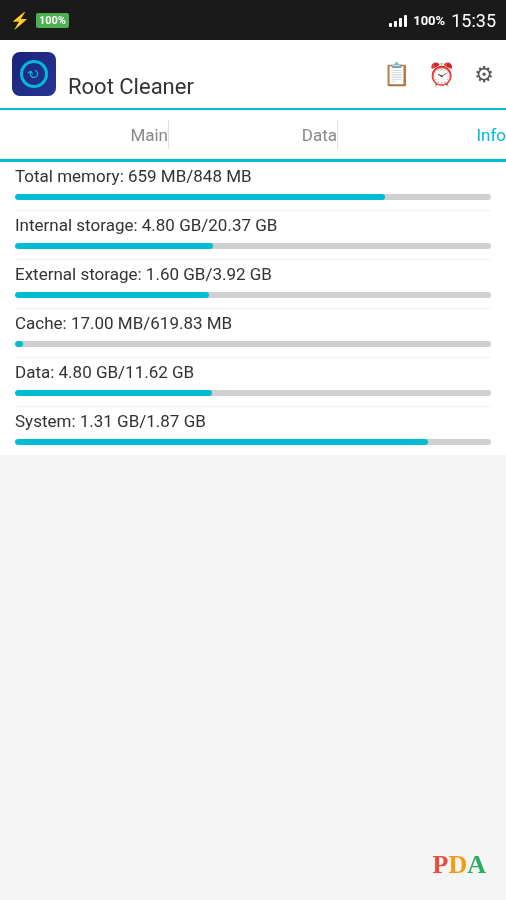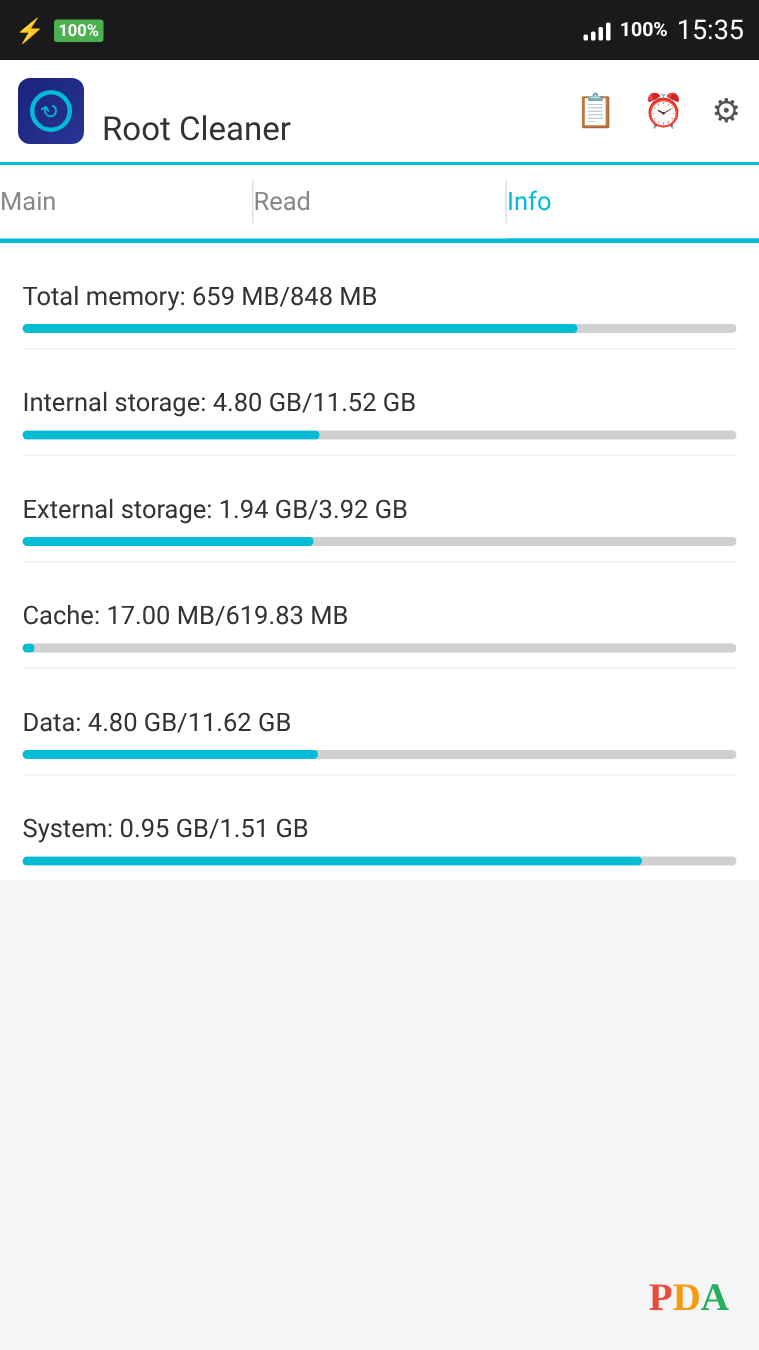--- a/index.html
+++ b/index.html
@@ -116,21 +116,21 @@
       display: flex;
       width: 100%;
       height: 52px;
       background: #ffffff;
       border-bottom: 3px solid #00bcd4;
     }
     .tab {
       flex: 1;
       display: flex;
       align-items: center;
-      justify-content: flex-start;
+      justify-content: flex-end;
       font-size: 17px;
       color: #888;
       cursor: pointer;
       border-bottom: 3px solid transparent;
       margin-bottom: -3px;
       font-weight: 400;
     }
     .tab.active {
       color: #00bcd4;
       border-bottom: 3px solid #00bcd4;
@@ -142,21 +142,21 @@
     }
 
     
     .content {
       background: #ffffff;
       padding: 0 15px;
     }
 
     
     .info-row {
-      padding: 26px 0 10px 0;
+      padding: 4px 0 10px 0;
       border-bottom: 1px solid #f0f0f0;
     }
     .info-row:last-child {
       border-bottom: none;
     }
     .info-label {
       font-size: 17px;
       color: #333;
       margin-bottom: 8px;
     }
@@ -238,61 +238,61 @@
     <span class="header-icon">⚙</span>
   </div>
 </div>
 
 <div class="tabs">
   <div class="tab">
     <span>Main</span>
   </div>
   <div class="tab-divider"></div>
   <div class="tab">
-    <span>Read</span>
+    <span>Data</span>
   </div>
   <div class="tab-divider"></div>
   <div class="tab active">
     <span>Info</span>
   </div>
 </div>
 
 <div class="content" id="info-content">
 <div class="info-row">
       <div class="info-label">Total memory: 659 MB/848 MB</div>
       <div class="progress-bar-bg">
         <div class="progress-bar-fill" style="width: 77.7%;"></div>
       </div>
     </div>
     <div class="info-row">
-      <div class="info-label">Internal storage: 4.80 GB/11.52 GB</div>
+      <div class="info-label">Internal storage: 4.80 GB/20.37 GB</div>
       <div class="progress-bar-bg">
         <div class="progress-bar-fill" style="width: 41.7%;"></div>
       </div>
     </div>
     <div class="info-row">
-      <div class="info-label">External storage: 1.94 GB/3.92 GB</div>
+      <div class="info-label">External storage: 1.60 GB/3.92 GB</div>
       <div class="progress-bar-bg">
         <div class="progress-bar-fill" style="width: 40.8%;"></div>
       </div>
     </div>
     <div class="info-row">
       <div class="info-label">Cache: 17.00 MB/619.83 MB</div>
       <div class="progress-bar-bg">
         <div class="progress-bar-fill" style="width: 1.7%;"></div>
       </div>
     </div>
     <div class="info-row">
       <div class="info-label">Data: 4.80 GB/11.62 GB</div>
       <div class="progress-bar-bg">
         <div class="progress-bar-fill" style="width: 41.3%;"></div>
       </div>
     </div>
     <div class="info-row">
-      <div class="info-label">System: 0.95 GB/1.51 GB</div>
+      <div class="info-label">System: 1.31 GB/1.87 GB</div>
       <div class="progress-bar-bg">
         <div class="progress-bar-fill" style="width: 86.8%;"></div>
       </div>
     </div>
   </div>
 
 <div class="bottom-area">
   <div class="pda-logo">
     <span class="pda-p">P</span>
     <span class="pda-d">D</span>

